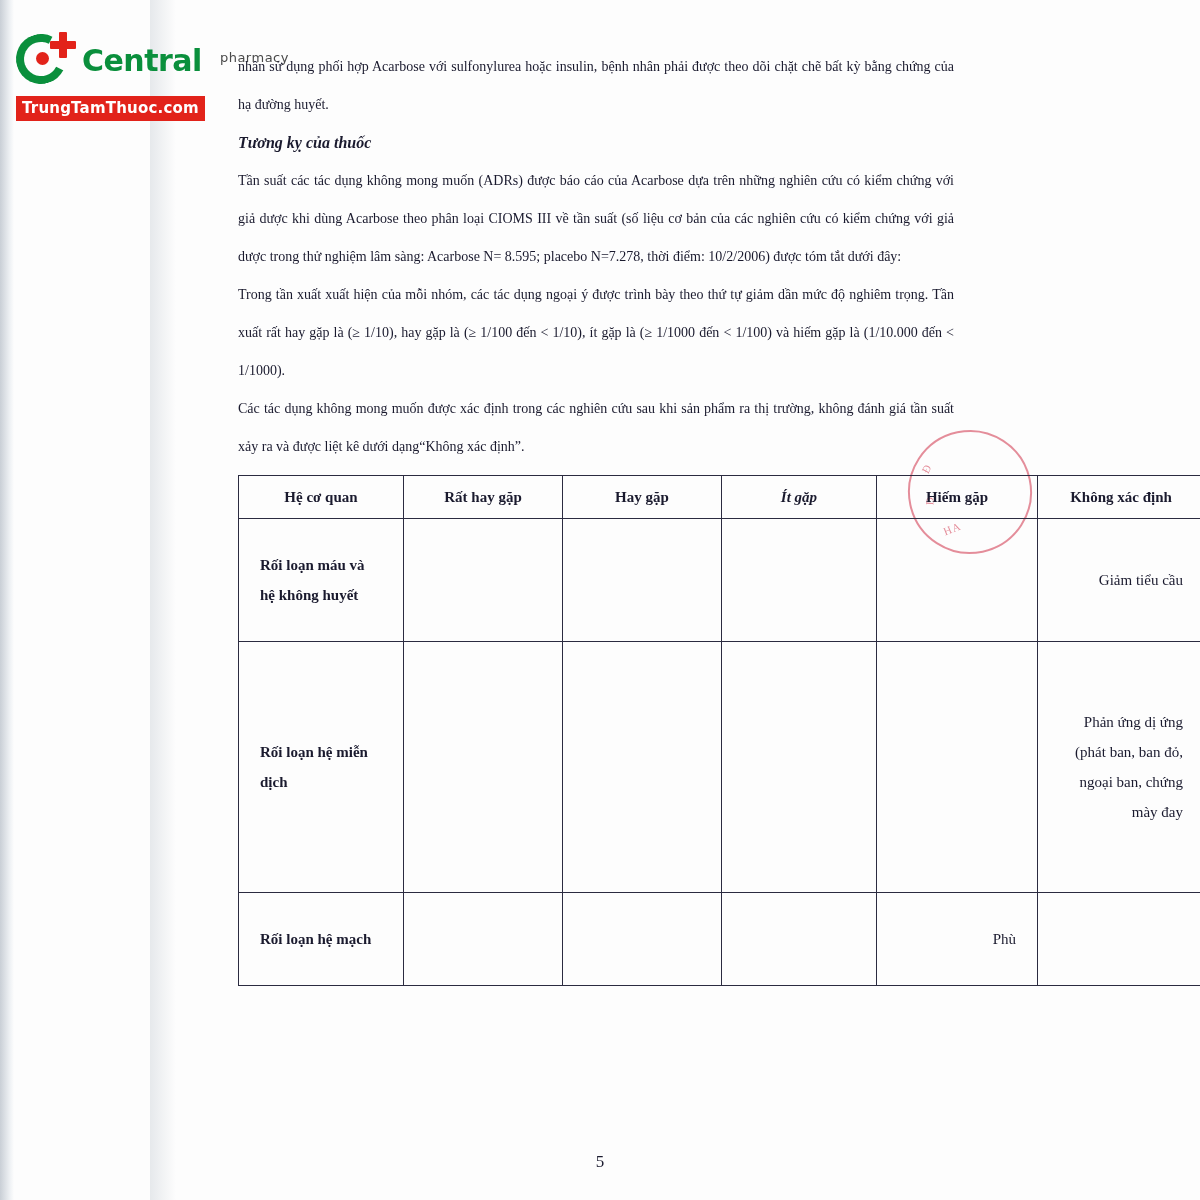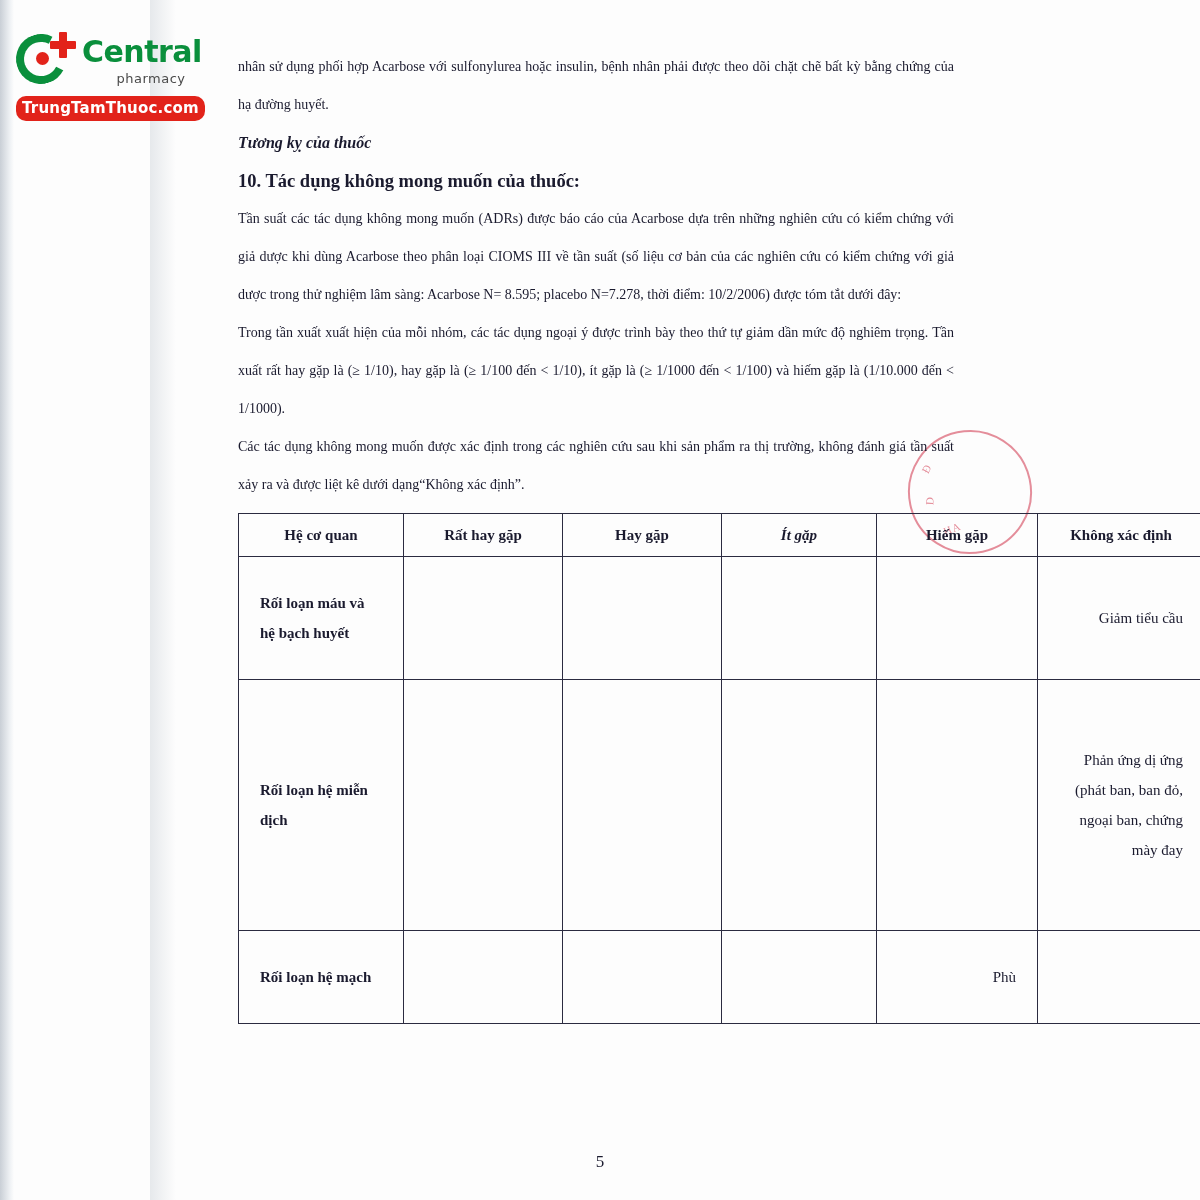--- a/index.html
+++ b/index.html
@@ -92,23 +92,22 @@
     position: absolute;
     left: 20px;
     top: 20px;
     width: 13px;
     height: 13px;
     background: #e2231a;
     border-radius: 50%;
   }
   .logo-text {
     display: flex;
-    flex-direction: column;
+    flex-direction: row;
     line-height: 1;
-    align-items: center;
   }
   .logo-title {
     font-family: "DejaVu Sans", sans-serif;
     font-size: 30px;
     font-weight: bold;
     color: #0a8f3c;
     letter-spacing: -0.5px;
   }
   .logo-sub {
     font-family: "DejaVu Sans", sans-serif;
@@ -121,21 +120,20 @@
   .logo-url {
     margin-top: 6px;
     background: #e2231a;
     color: #ffffff;
     font-family: "DejaVu Sans", sans-serif;
     font-size: 15px;
     font-weight: bold;
     padding: 3px 6px 4px 6px;
     display: inline-block;
     letter-spacing: 0.2px;
-    border-radius: 10px;
   }
 
   
   .stamp {
     position: absolute;
     right: 168px;
     top: 430px;
     width: 120px;
     height: 120px;
     border: 2px solid #d0334a;
@@ -253,42 +251,41 @@
   <span class="s3">HA</span>
 </div>
 
 <div class="content">
 
   <p class="para">nhân sử dụng phối hợp Acarbose với sulfonylurea hoặc insulin, bệnh nhân phải được theo dõi chặt chẽ bất kỳ bằng chứng của hạ đường huyết.</p>
 
   <p class="head-italic">Tương kỵ của thuốc</p>
 
 
-  <p class="head-bold">10. Tác dụng không mong muốn của thuốc:</p>
 
   <p class="para">Tần suất các tác dụng không mong muốn (ADRs) được báo cáo của Acarbose dựa trên những nghiên cứu có kiểm chứng với giả dược khi dùng Acarbose theo phân loại CIOMS III về tần suất (số liệu cơ bản của các nghiên cứu có kiểm chứng với giả dược trong thử nghiệm lâm sàng: Acarbose N= 8.595; placebo N=7.278, thời điểm: 10/2/2006) được tóm tắt dưới đây:</p>
 
   <p class="para">Trong tần xuất xuất hiện của mỗi nhóm, các tác dụng ngoại ý được trình bày theo thứ tự giảm dần mức độ nghiêm trọng. Tần xuất rất hay gặp là (≥ 1/10), hay gặp là (≥ 1/100 đến &lt; 1/10), ít gặp là (≥ 1/1000 đến &lt; 1/100) và hiếm gặp là (1/10.000 đến &lt; 1/1000).</p>
 
   <p class="para">Các tác dụng không mong muốn được xác định trong các nghiên cứu sau khi sản phẩm ra thị trường, không đánh giá tần suất xảy ra và được liệt kê dưới dạng“Không xác định”.</p>
 
   <table class="adr">
     <thead>
       <tr>
         <th class="col-organ">Hệ cơ quan</th>
         <th class="col-veryfreq">Rất hay gặp</th>
         <th class="col-freq">Hay gặp</th>
         <th class="col-uncommon">Ít gặp</th>
         <th class="col-rare">Hiếm gặp</th>
         <th class="col-unknown">Không xác định</th>
       </tr>
     </thead>
     <tbody>
       <tr class="row-h1">
-        <td class="organ">Rối loạn máu và hệ bạch huyết</td>
+        <td class="organ">Rối loạn máu và hệ không huyết</td>
         <td class="cell"></td>
         <td class="cell"></td>
         <td class="cell"></td>
         <td class="cell"></td>
         <td class="cell">Giảm tiểu cầu</td>
       </tr>
       <tr class="row-h2">
         <td class="organ">Rối loạn hệ miễn dịch</td>
         <td class="cell"></td>
         <td class="cell"></td>

